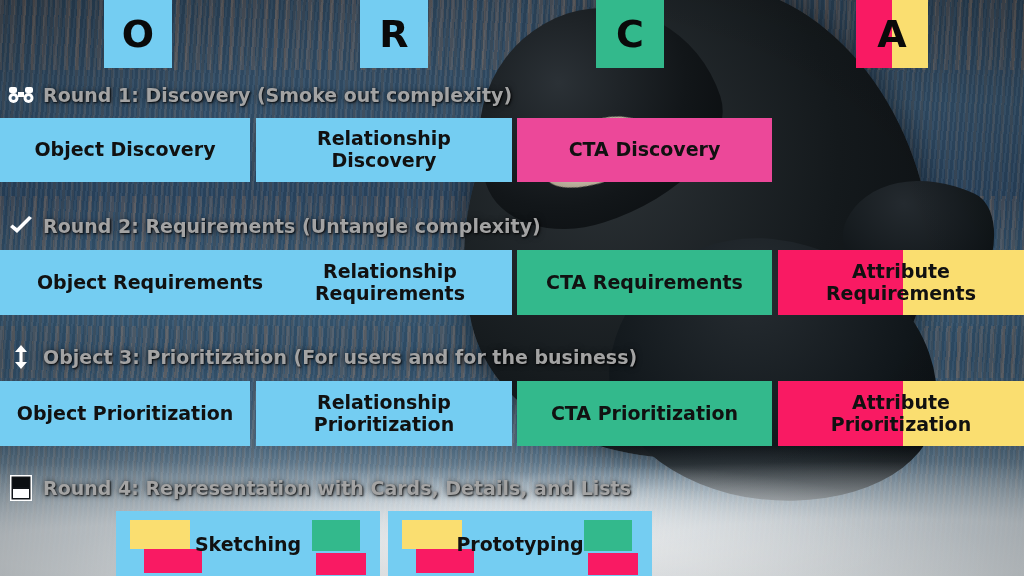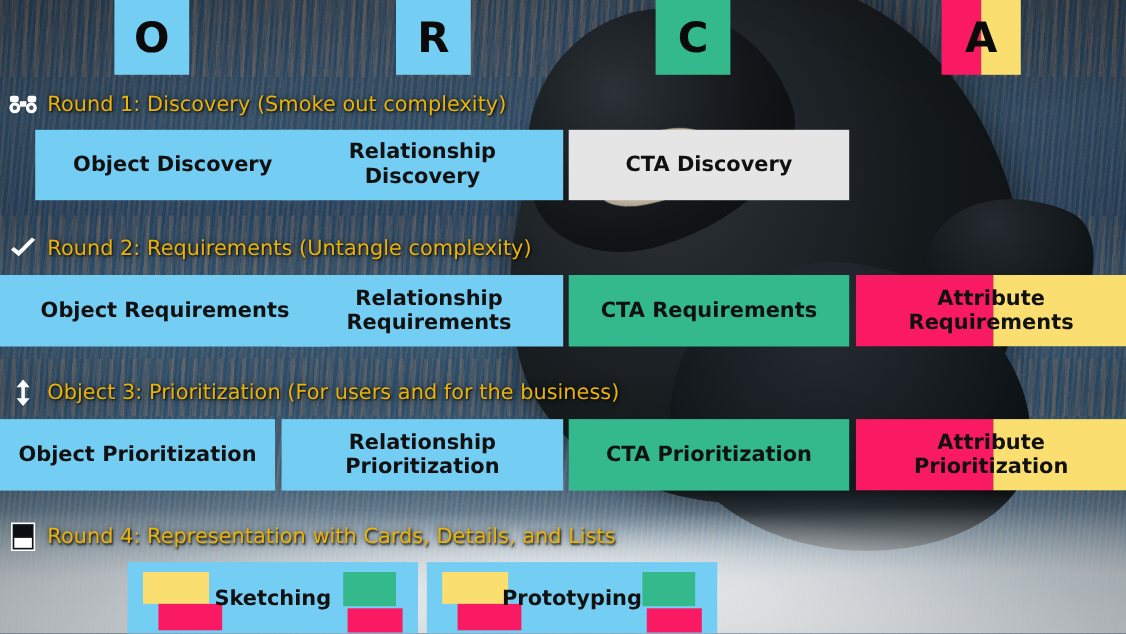--- a/index.html
+++ b/index.html
@@ -80,21 +80,21 @@
     font-weight:bold; font-size:38px; color:#0a0a0a;
     line-height:1;
   }
   .letter .half { position:absolute; top:0; bottom:0; }
   .letter .glyph { position:relative; z-index:3; }
 
   
   .round-head {
     position:absolute; left:8px;
     display:flex; align-items:center; gap:9px;
-    color:#eab308; font-weight:normal; font-size:19px;
+    color:#a3a3a3; font-weight:bold; font-size:19px;
     text-shadow:1px 1px 2px rgba(0,0,0,.85), 0 0 6px rgba(0,0,0,.6);
     white-space:nowrap;
   }
   .round-head .ricon { display:flex; align-items:center; justify-content:center; width:26px; height:24px; }
 
   
   .stage {
     position:absolute;
     display:flex; align-items:center; justify-content:center;
     text-align:center;
@@ -164,27 +164,27 @@
         <circle cx="5.5" cy="13" r="5" fill="#ffffff"></circle>
         <circle cx="20.5" cy="13" r="5" fill="#ffffff"></circle>
         <circle cx="5.5" cy="13" r="2" fill="#3c5670"></circle>
         <circle cx="20.5" cy="13" r="2" fill="#3c5670"></circle>
         <rect x="10" y="7" width="6" height="5" fill="#ffffff"></rect>
       </svg>
     </span>
     <span>Round 1: Discovery (Smoke out complexity)</span>
   </div>
 
-  <div class="stage" style="left:0px;top:118px;width:250px;height:64px;background:#74cdf2;margin-left:32px;">
+  <div class="stage" style="left:0px;top:118px;width:250px;height:64px;background:#74cdf2;">
     <span class="label">Object Discovery</span>
   </div>
   <div class="stage" style="left:256px;top:118px;width:256px;height:64px;background:#74cdf2;">
     <span class="label">Relationship Discovery</span>
   </div>
-  <div class="stage" style="left:517px;top:118px;width:255px;height:64px;background:#e5e5e5;">
+  <div class="stage" style="left:517px;top:118px;width:255px;height:64px;background:#ec4899;">
     <span class="label">CTA Discovery</span>
   </div>
 
   <div class="round-head" style="top:214px;">
     <span class="ricon">
       <svg width="26" height="20" viewBox="0 0 26 20">
         <path d="M2 11 L9 17 L24 2 L21 0 L9 12 L4.5 8.5 Z" fill="#ffffff"></path>
       </svg>
     </span>
     <span>Round 2: Requirements (Untangle complexity)</span>

